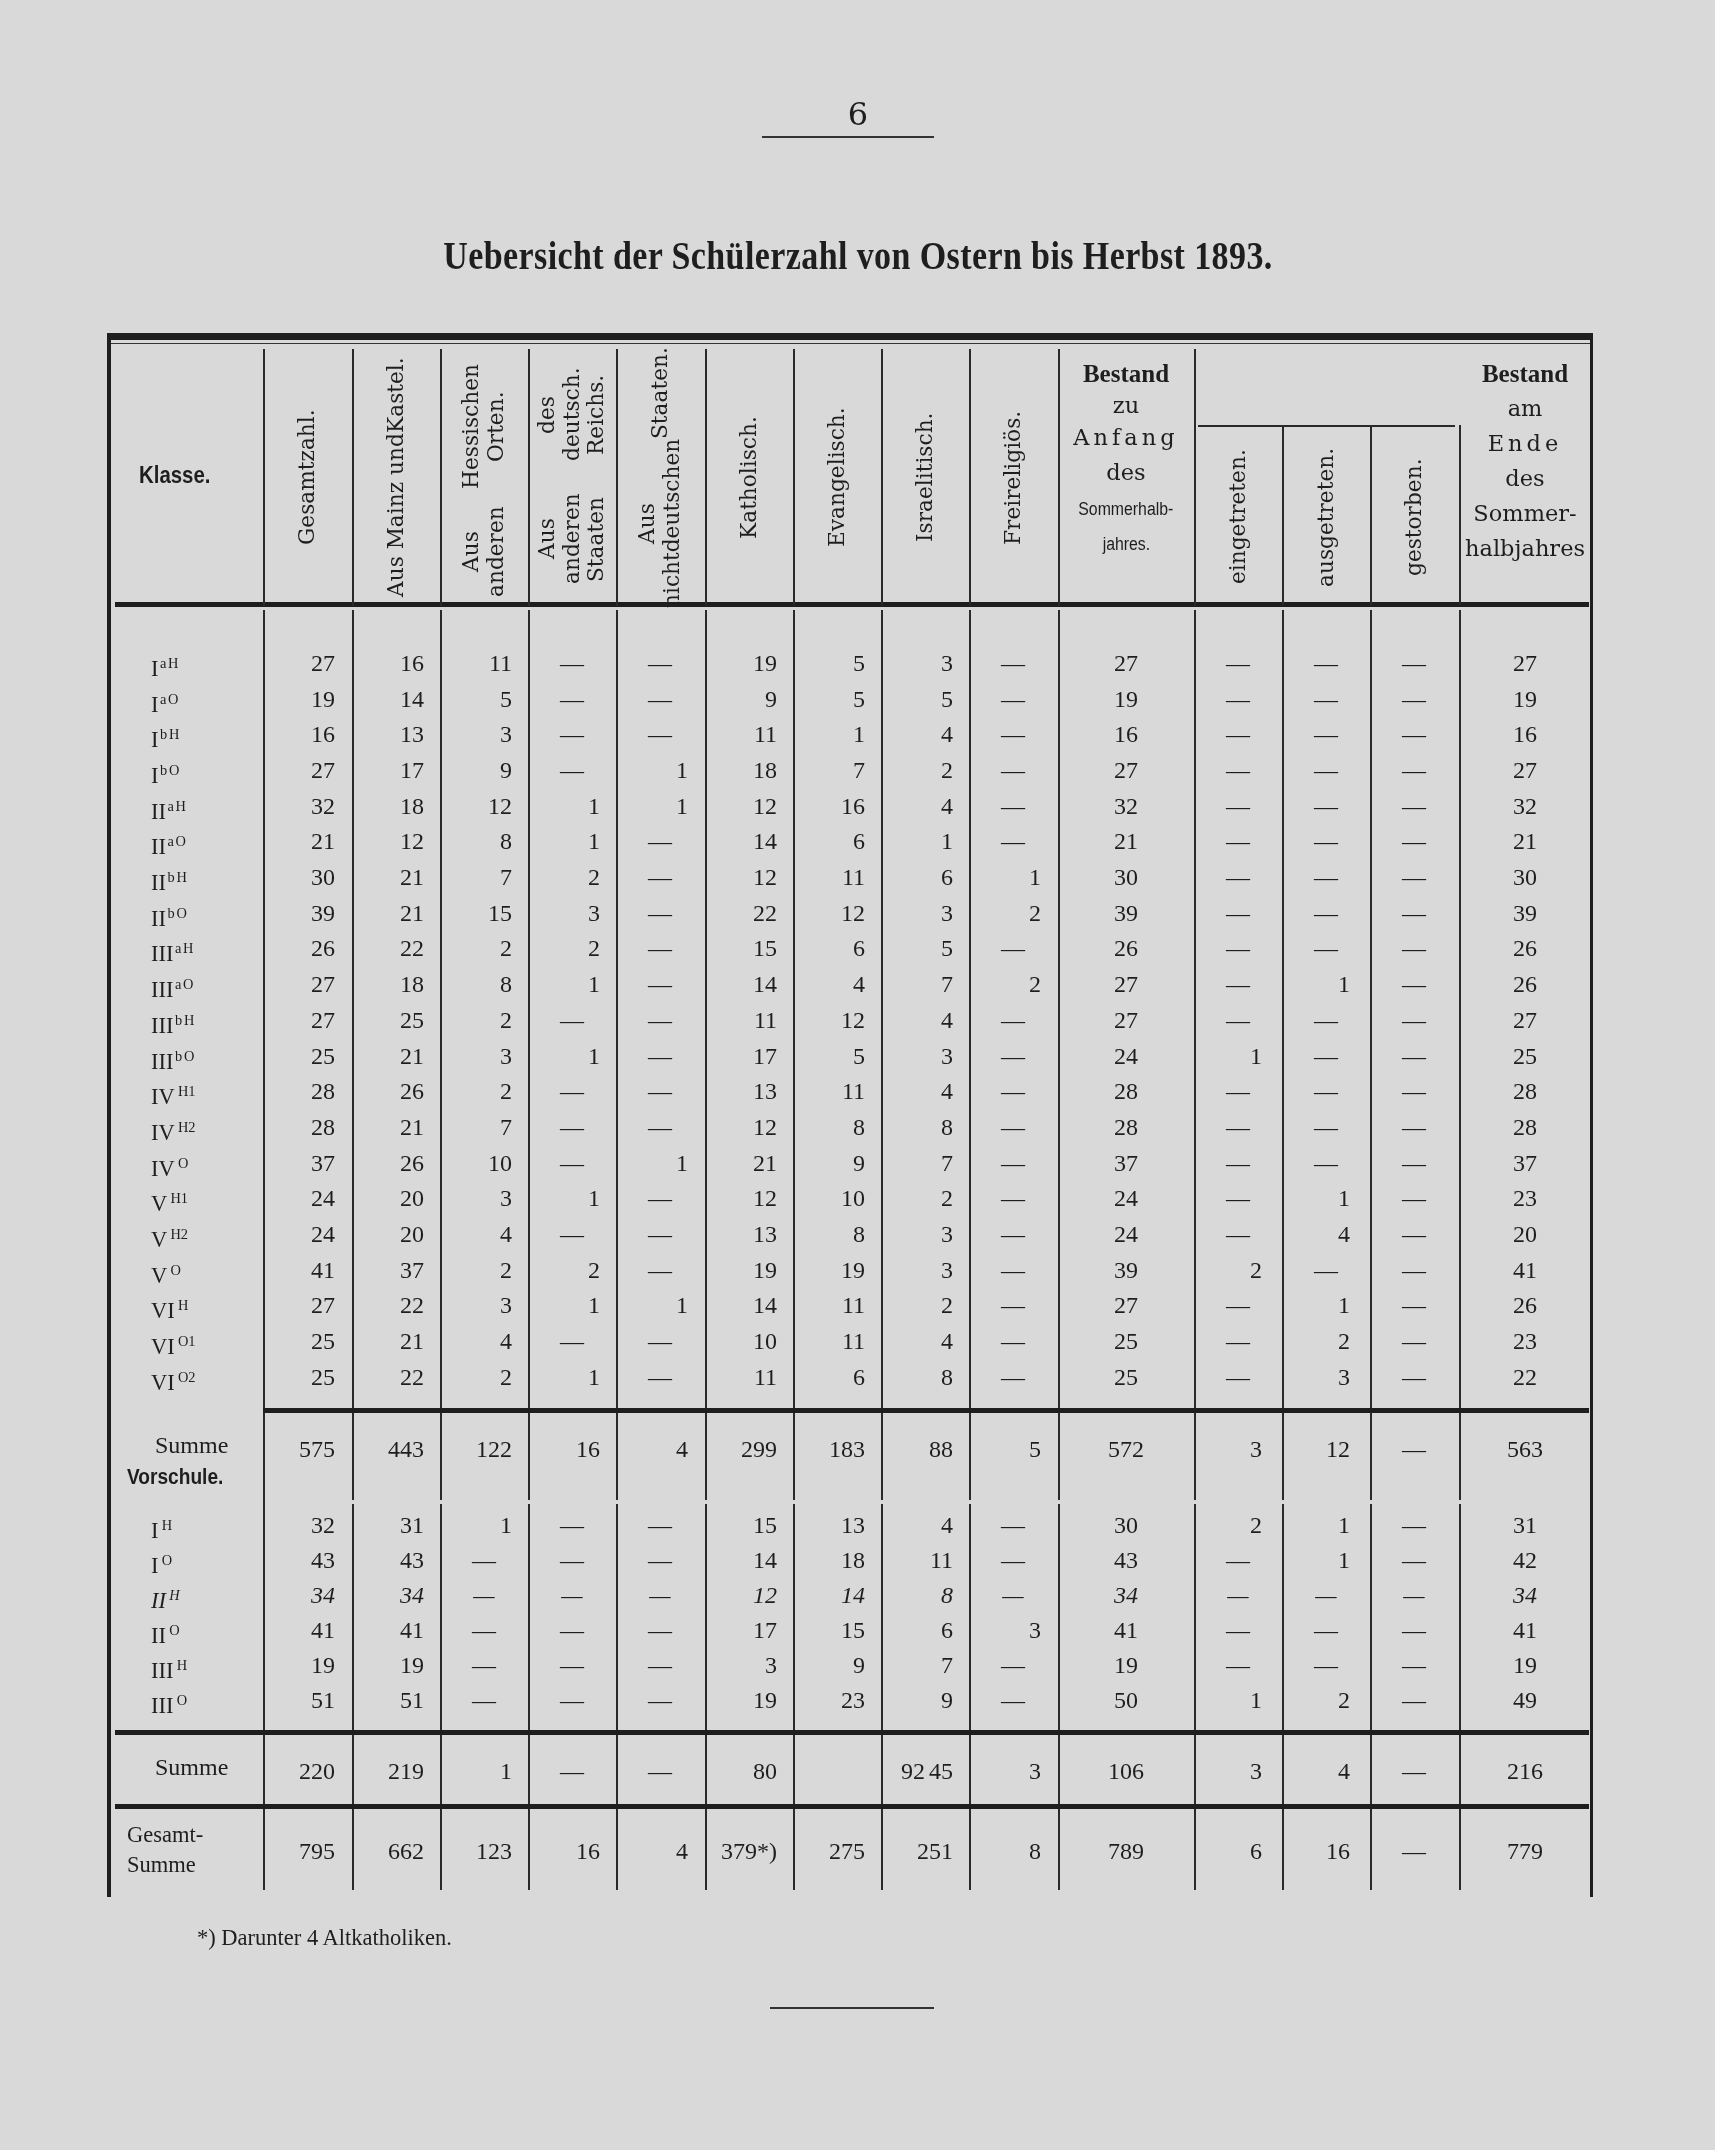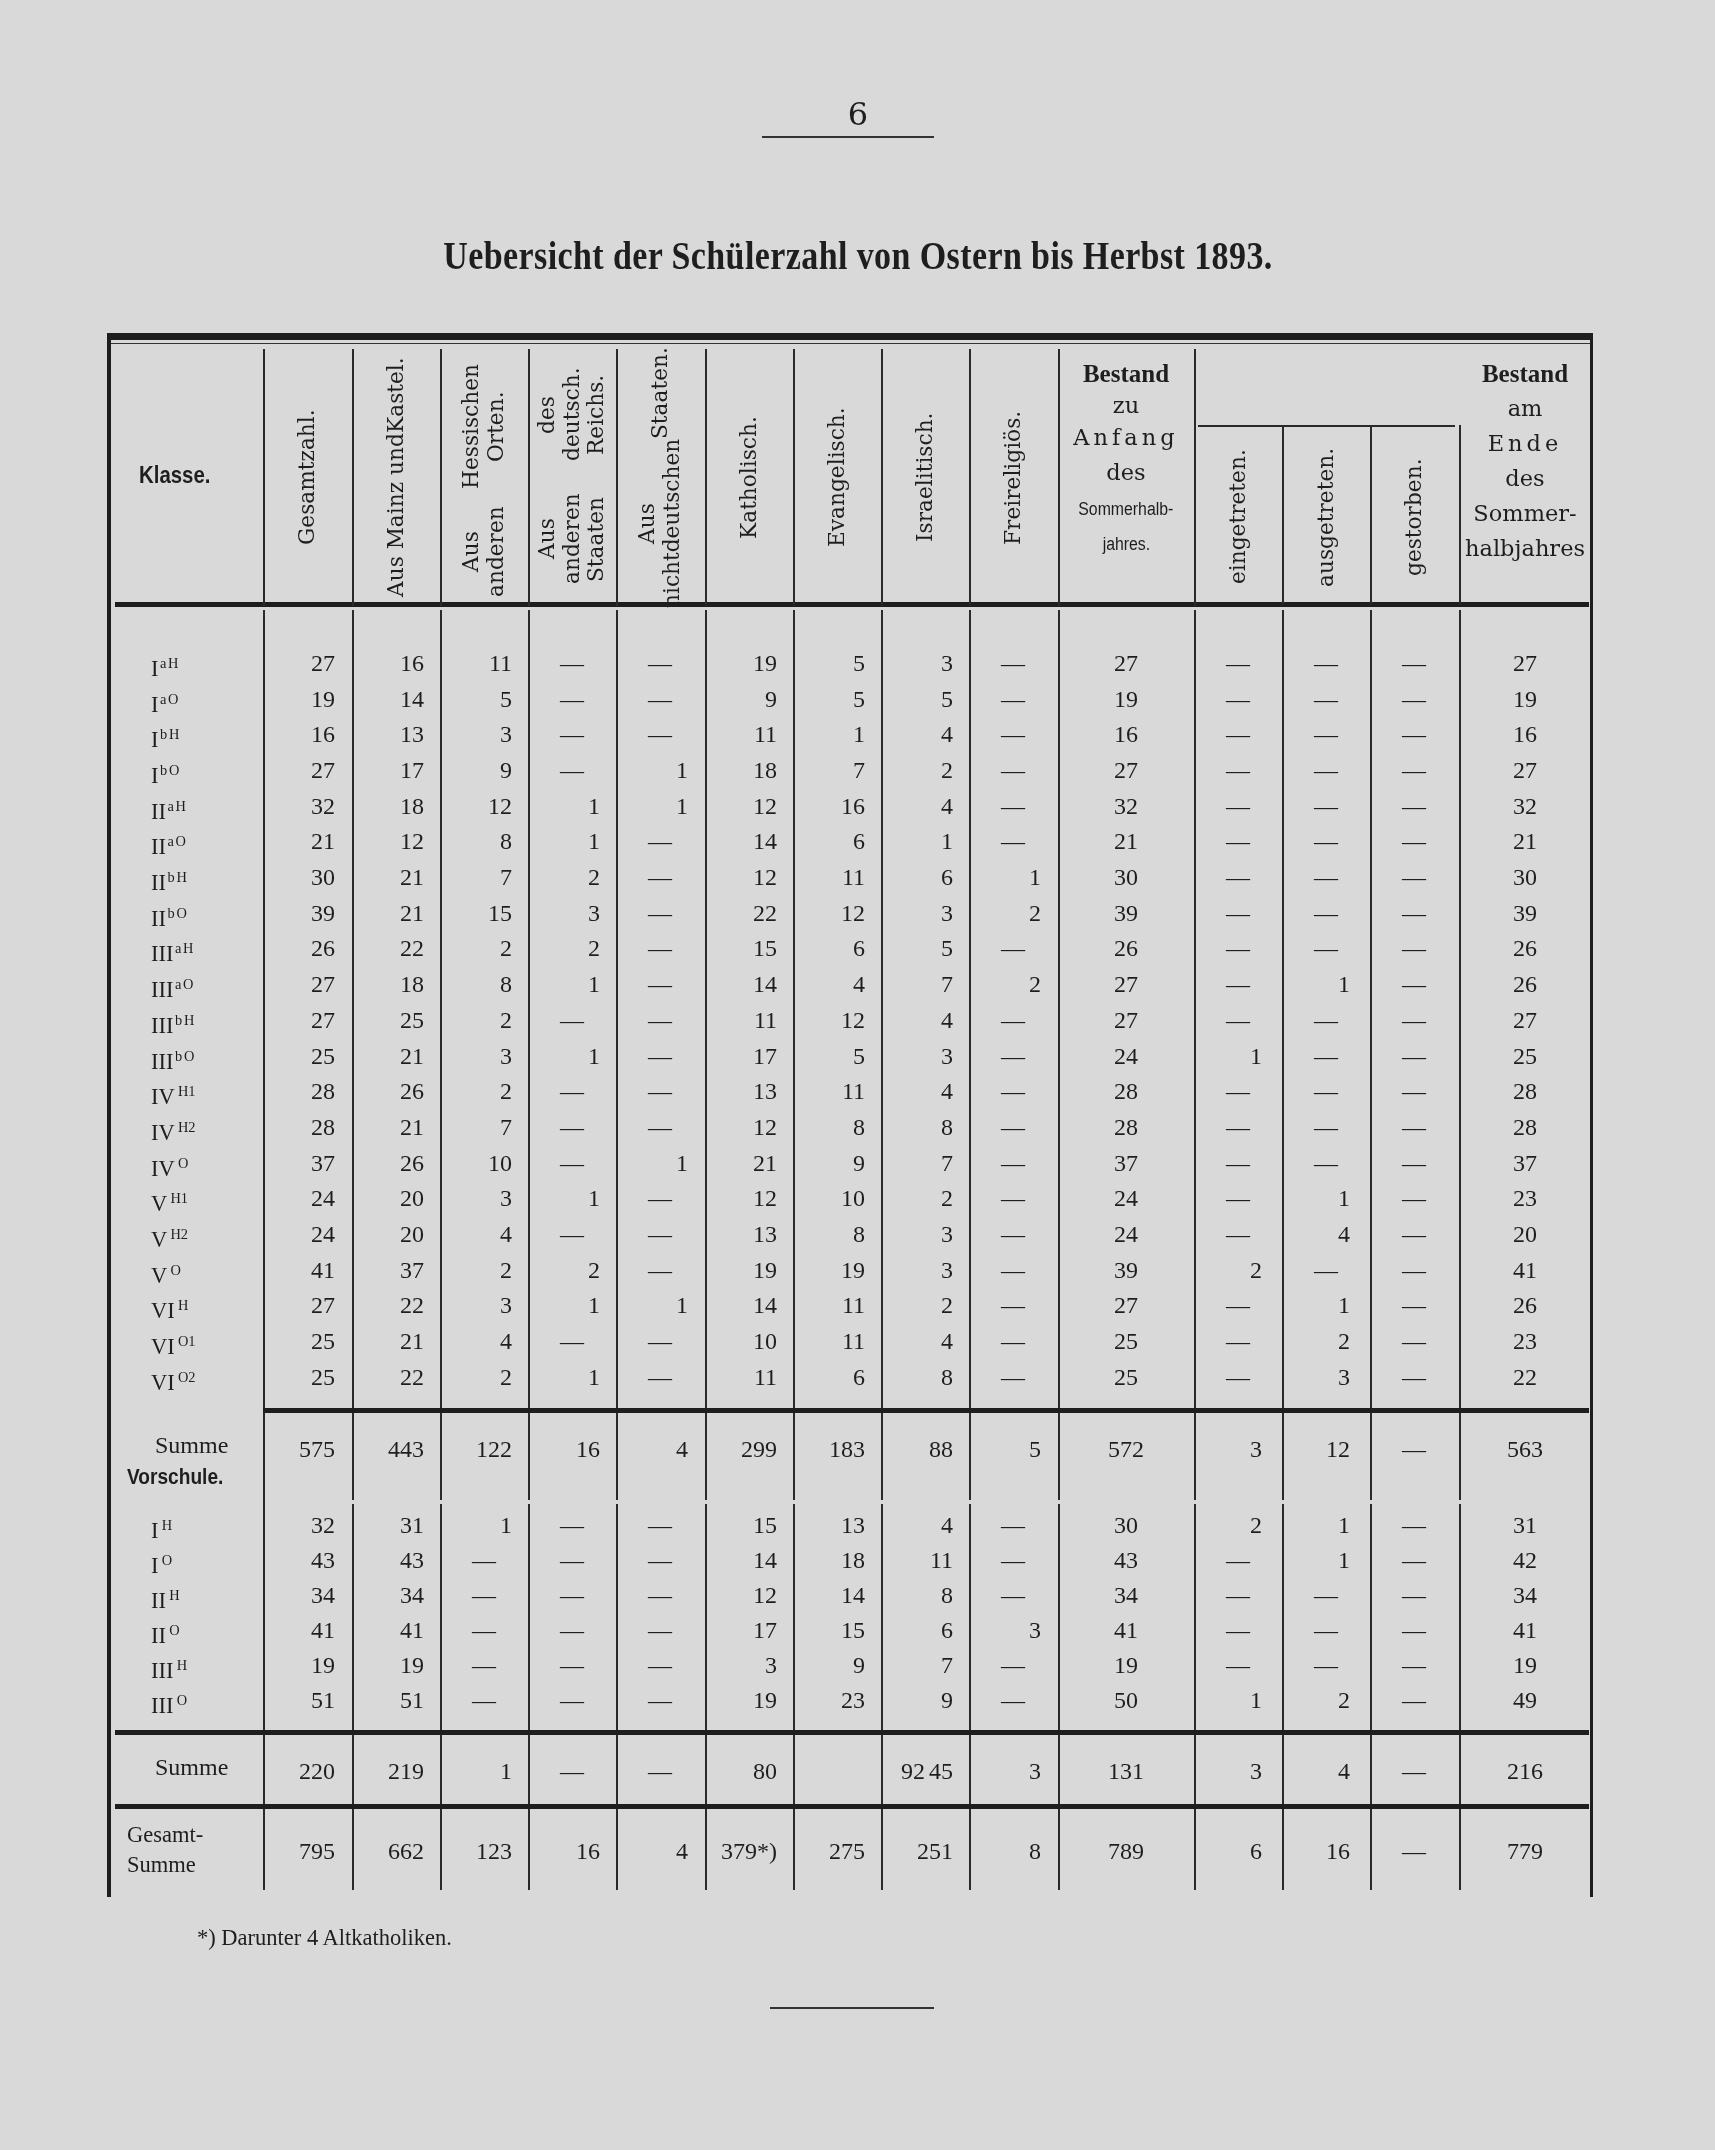--- a/index.html
+++ b/index.html
@@ -554,21 +554,21 @@
         <div class="cell" style="left: 598px; width: 72px;">14</div>
         <div class="cell" style="left: 686px; width: 72px;">18</div>
         <div class="cell" style="left: 774px; width: 72px;">11</div>
         <div class="cell" style="left: 866px; width: 80px; text-align: center;">—</div>
         <div class="cell" style="left: 955px; width: 128px; text-align: center;">43</div>
         <div class="cell" style="left: 1091px; width: 80px; text-align: center;">—</div>
         <div class="cell" style="left: 1171px; width: 72px;">1</div>
         <div class="cell" style="left: 1267px; width: 80px; text-align: center;">—</div>
         <div class="cell" style="left: 1356px; width: 124px; text-align: center;">42</div>
       </div>
-      <div class="row" style="top: 1245px;">
+      <div class="row" style="top: 1245px; font-style: italic;">
         <div class="klasse-label"><span>II</span><sup></sup><sup>H</sup></div>
         <div class="cell" style="left: 156px; width: 72px;">34</div>
         <div class="cell" style="left: 245px; width: 72px;">34</div>
         <div class="cell" style="left: 337px; width: 80px; text-align: center;">—</div>
         <div class="cell" style="left: 425px; width: 80px; text-align: center;">—</div>
         <div class="cell" style="left: 513px; width: 80px; text-align: center;">—</div>
         <div class="cell" style="left: 598px; width: 72px;">12</div>
         <div class="cell" style="left: 686px; width: 72px;">14</div>
         <div class="cell" style="left: 774px; width: 72px;">8</div>
         <div class="cell" style="left: 866px; width: 80px; text-align: center;">—</div>
@@ -633,21 +633,21 @@
         <div class="sum-label">Summe</div>
         <div class="cell" style="left: 156px; width: 72px;">220</div>
         <div class="cell" style="left: 245px; width: 72px; text-align: right;">219</div>
         <div class="cell" style="left: 333px; width: 72px;">1</div>
         <div class="cell" style="left: 425px; width: 80px; text-align: center;">—</div>
         <div class="cell" style="left: 513px; width: 80px; text-align: center;">—</div>
         <div class="cell" style="left: 598px; width: 72px;">80</div>
         <div class="cell" style="left: 722px; width: 72px; padding-left: 24px;">92</div>
         <div class="cell" style="left: 774px; width: 72px;">45</div>
         <div class="cell" style="left: 862px; width: 72px;">3</div>
-        <div class="cell" style="left: 955px; width: 128px; text-align: center;">131</div>
+        <div class="cell" style="left: 955px; width: 128px; text-align: center;">106</div>
         <div class="cell" style="left: 1083px; width: 72px;">3</div>
         <div class="cell" style="left: 1171px; width: 72px;">4</div>
         <div class="cell" style="left: 1267px; width: 80px; text-align: center;">—</div>
         <div class="cell" style="left: 1356px; width: 124px; text-align: center;">216</div>
       </div>
       <div class="row" style="top: 1501px;">
         <div class="sum-label" style="left: 20px; top: -14.4px; line-height: 30.5px; font-size: 22.5px;">
           <div>Gesamt-</div>
           <div>Summe</div>
         </div>

